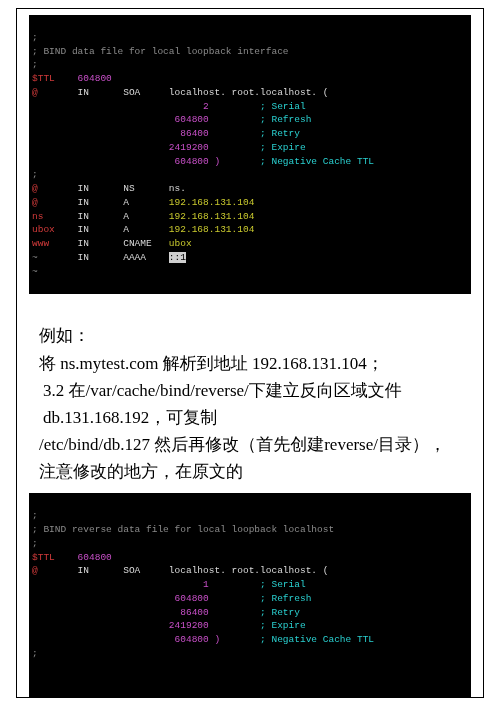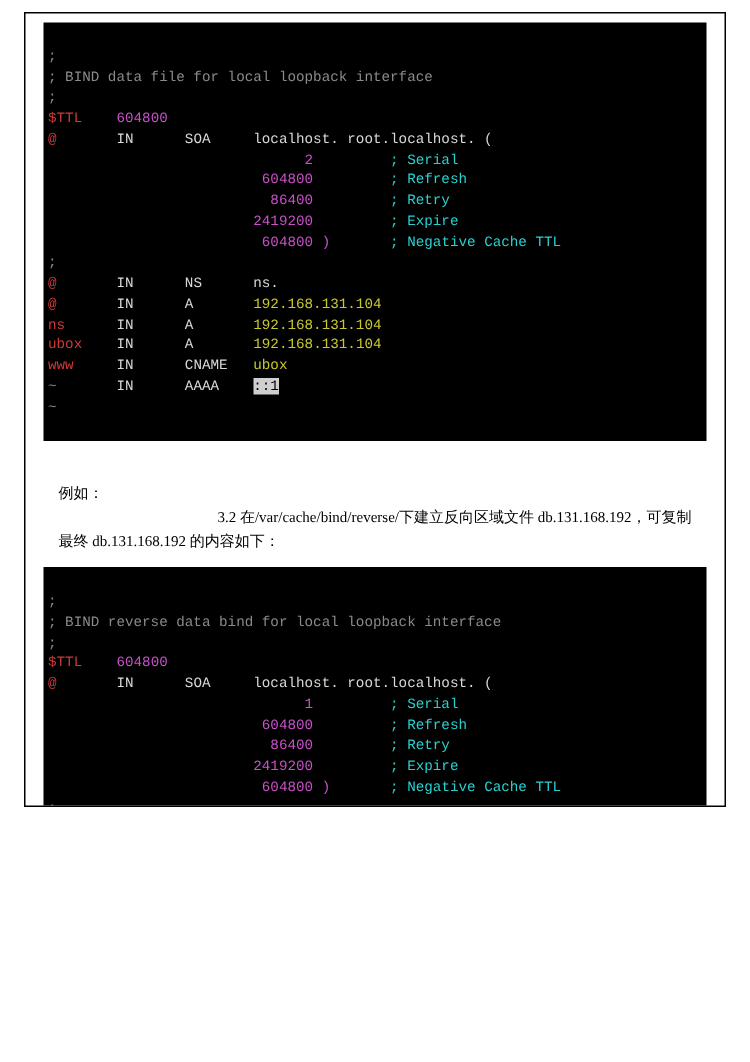--- a/index.html
+++ b/index.html
@@ -8,21 +8,21 @@
     font-family: "SimSun", "Times New Roman", serif;
     font-size: 12px;
     color: #000;
     width: 500px;
     height: 708px;
     padding: 8px 16px;
   }
   .outer {
     border: 1px solid #000;
     width: 100%;
-    height: 530px;
+    height: 690px;
     padding: 0 4px;
     overflow: hidden;
   }
   .terminal {
     background: #000;
     font-family: "Courier New", monospace;
     font-size: 9.5px;
     line-height: 1.45;
     padding: 2px 3px;
     margin: 4px 8px 4px 8px;
@@ -32,25 +32,25 @@
   .terminal-top { margin-top: 6px; }
   .c-gray   { color: #8a8a8a; }
   .c-red    { color: #d13a3a; }
   .c-mag    { color: #c850c8; }
   .c-wlabel { color: #d8d8d8; }
   .c-cyan   { color: #2ad0d0; }
   .c-yellow { color: #c9c92e; }
   .c-cursor { background:#cfcfcf; color:#000; }
   .body-text {
     padding: 24px 18px 4px 18px;
-    font-size: 10px;
+    font-size: 17px;
     line-height: 1.6;
   }
   .body-text p { margin: 0; }
-  .sec32-line { padding-left: 4px; text-align: right; }
+  .sec32-line { padding-left: 4px; }
 </style>
 </head>
 <body>
 
 <div class="outer">
 
   <div class="terminal terminal-top">
 <span class="c-gray">;</span>
 <span class="c-gray">; BIND data file for local loopback interface</span>
 <span class="c-gray">;</span>
@@ -66,27 +66,28 @@
 <span class="c-red">@</span><span class="c-wlabel">       IN      A       </span><span class="c-yellow">192.168.131.104</span>
 <span class="c-red">ns</span><span class="c-wlabel">      IN      A       </span><span class="c-yellow">192.168.131.104</span>
 <span class="c-red">ubox</span><span class="c-wlabel">    IN      A       </span><span class="c-yellow">192.168.131.104</span>
 <span class="c-red">www</span><span class="c-wlabel">     IN      CNAME   </span><span class="c-yellow">ubox</span>
 <span class="c-gray">~</span><span class="c-wlabel">       IN      AAAA    </span><span class="c-cursor">::1</span>
 <span class="c-gray">~</span>
   </div>
 
   <div class="body-text">
     <p>例如：</p>
+    <p>将 ns.mytest.com  解析到地址 192.168.131.104；</p>
     <p class="sec32-line"><span>3.2</span><span>                    在/var/cache/bind/reverse/下建立反向区域文件 db.131.168.192，可复制</span></p>
-    <p>最终 db.131.168.192 的内容如下：</p>
+    <p>/etc/bind/db.127 然后再修改（首先创建reverse/目录），注意修改的地方，在原文的</p>
   </div>
 
   <div class="terminal">
 <span class="c-gray">;</span>
-<span class="c-gray">; BIND reverse data bind for local loopback interface</span>
+<span class="c-gray">; BIND reverse data file for local loopback localhost</span>
 <span class="c-gray">;</span>
 <span class="c-red">$TTL</span><span class="c-mag">    604800</span>
 <span class="c-red">@</span><span class="c-wlabel">       IN      SOA     localhost. root.localhost. (</span>
 <span class="c-mag">                              1</span><span class="c-cyan">         ; Serial</span>
 <span class="c-mag">                         604800</span><span class="c-cyan">         ; Refresh</span>
 <span class="c-mag">                          86400</span><span class="c-cyan">         ; Retry</span>
 <span class="c-mag">                        2419200</span><span class="c-cyan">         ; Expire</span>
 <span class="c-mag">                         604800 )</span><span class="c-cyan">       ; Negative Cache TTL</span>
 <span class="c-gray">;</span>
 

